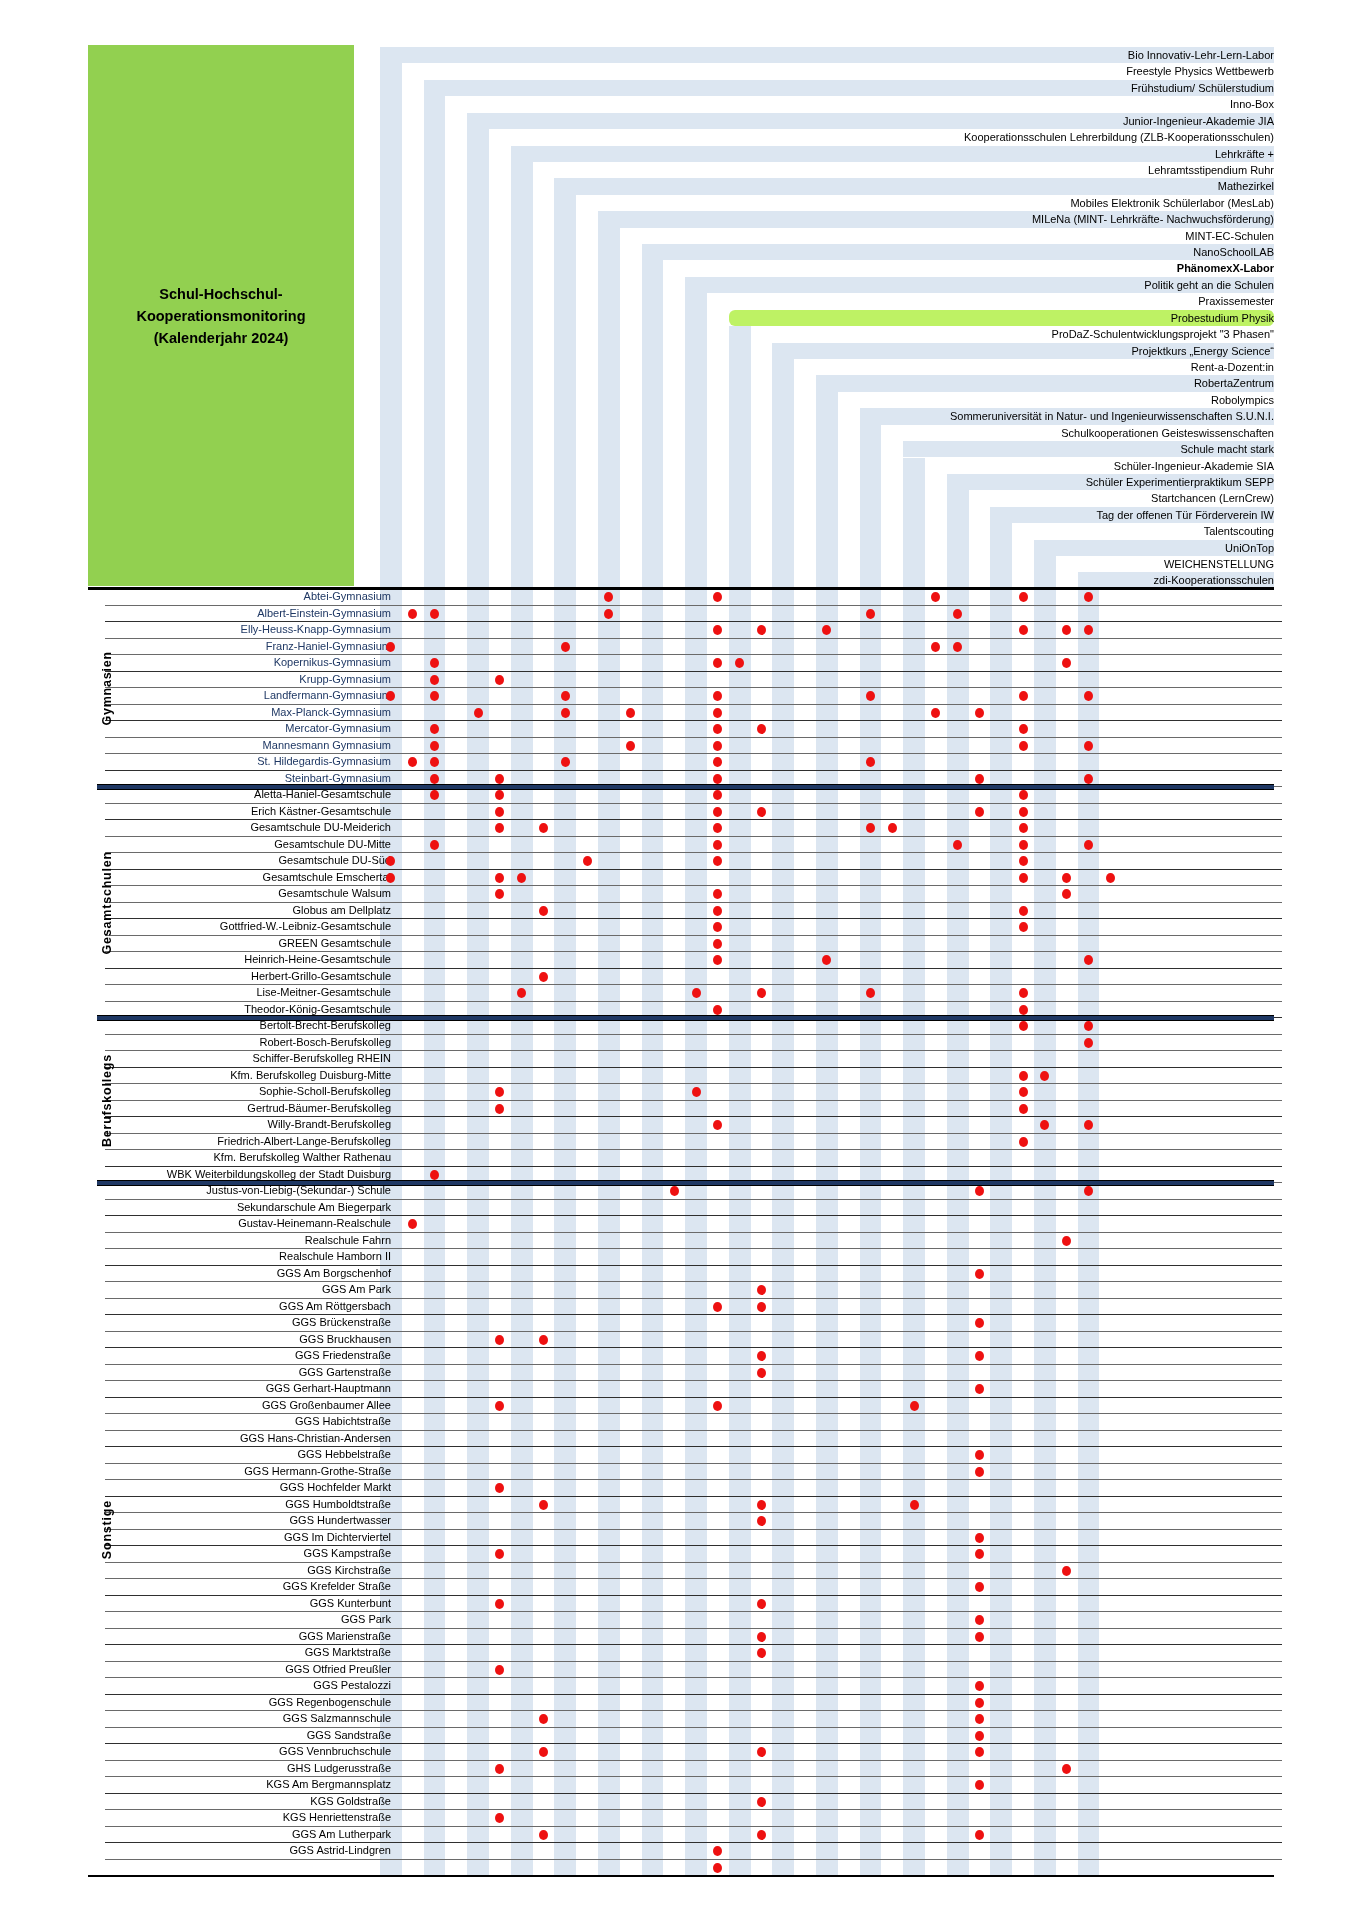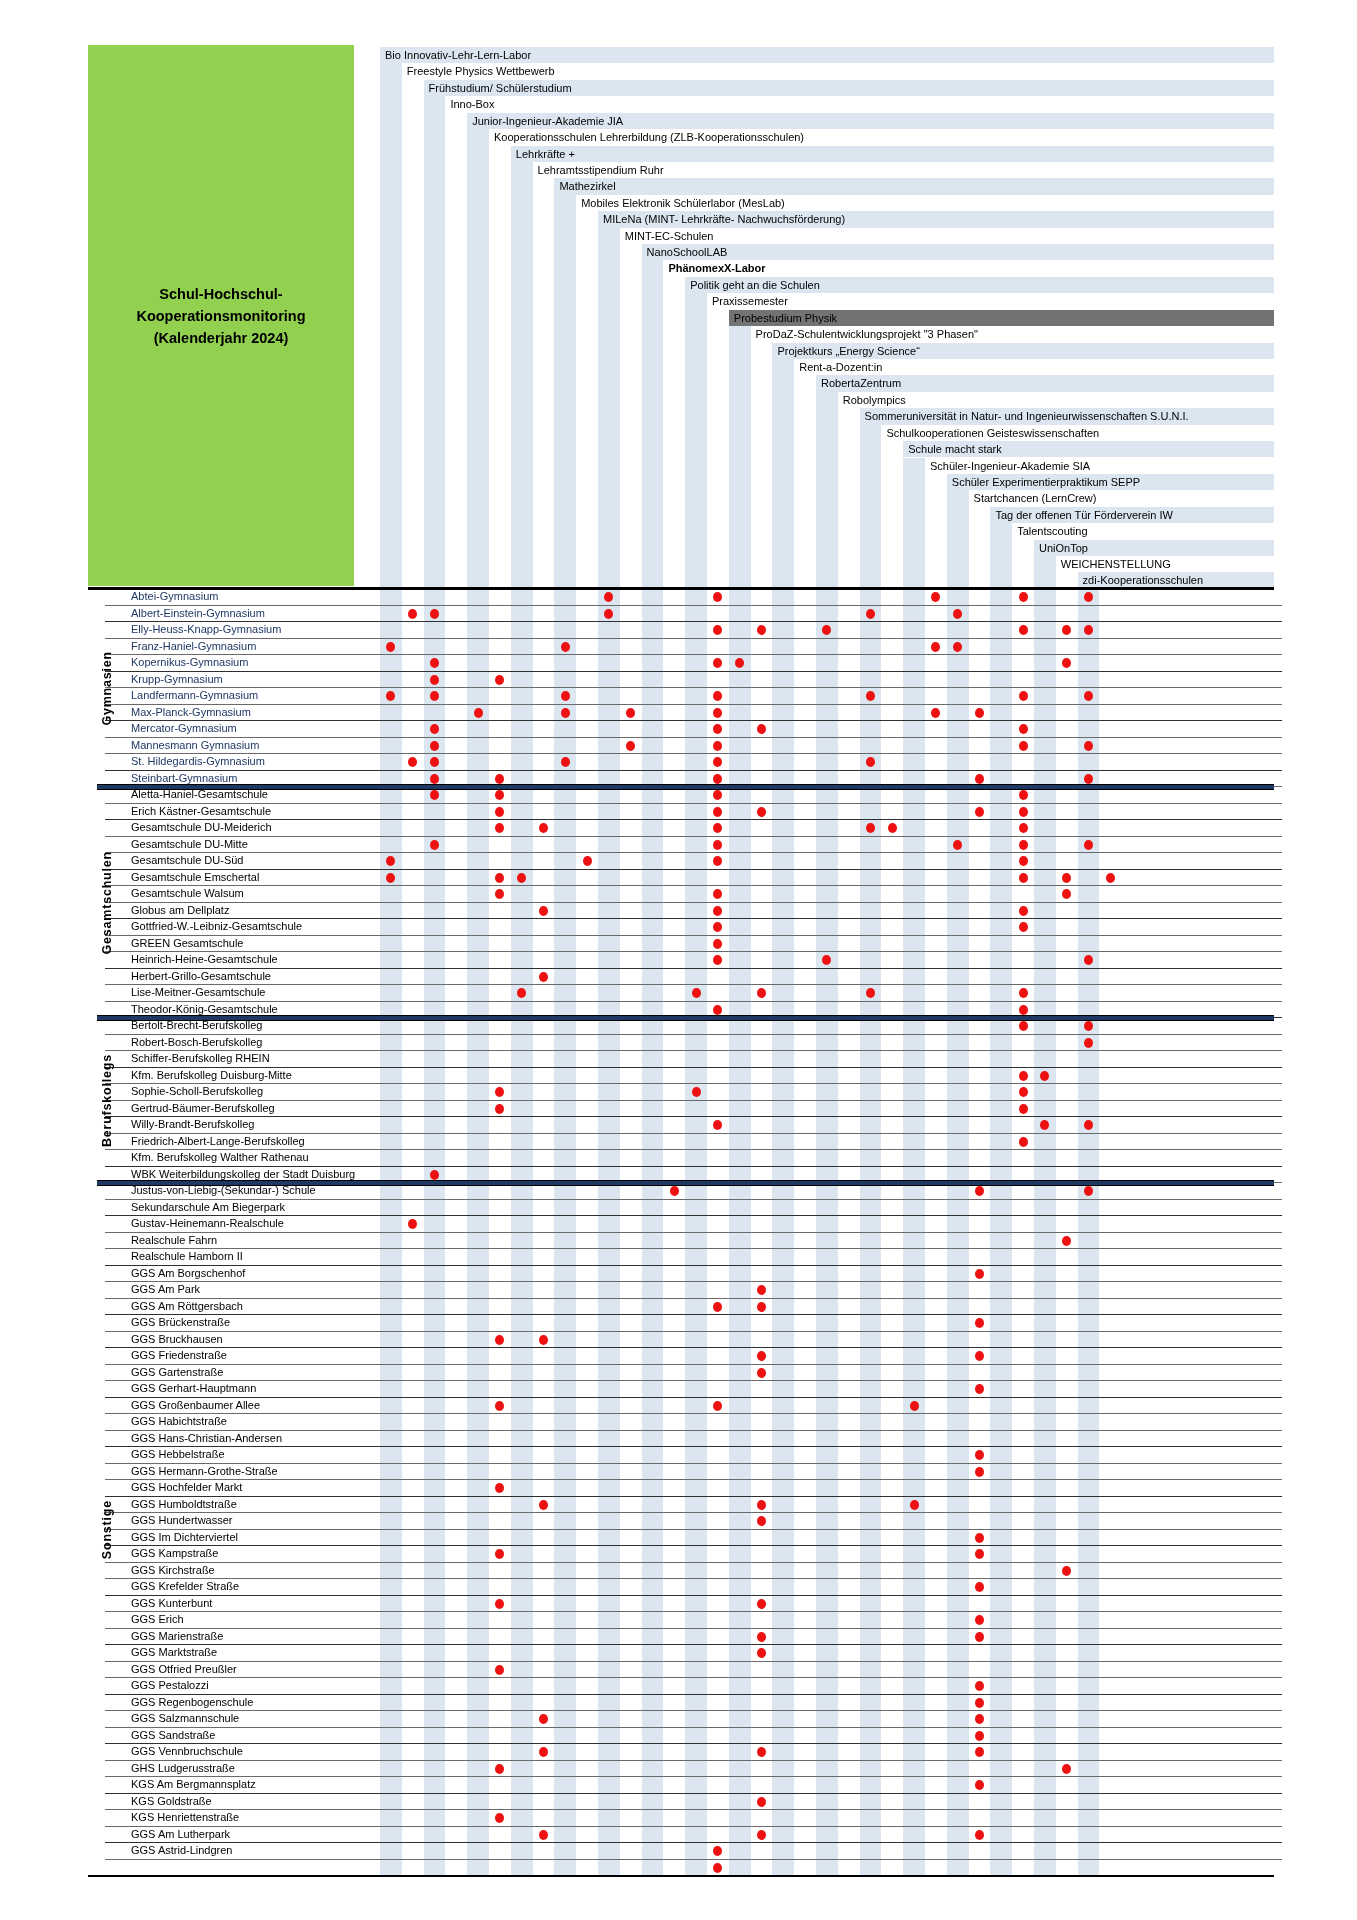--- a/index.html
+++ b/index.html
@@ -1,18 +1,18 @@
 <!DOCTYPE html>
 <html><head>
 <meta charset="utf-8">
 <style>
   html,body{margin:0;padding:0;background:#fff;}
   .page{position:relative;width:1357px;height:1920px;background:#ffffff;overflow:hidden;
         font-family:"Liberation Sans", sans-serif;}
-  .layer{position:absolute;left:0;top:0;width:100%;height:100%;}
+  .layer{position:absolute;left:0;top:0;width:100%;height:100%;text-align:right;}
   #stripes-layer{z-index:1;}
   #bands-layer{z-index:1;}
   .vstripe{position:absolute;}
   .band{position:absolute;white-space:nowrap;font-size:11px;color:#000;line-height:16px;
         padding-left:5px;box-sizing:border-box;overflow:visible;}
   #rows-layer{z-index:3;}
   .section{position:absolute;left:105px;width:1177px;}
   .srow{height:16.5px;box-sizing:border-box;border-bottom:1px solid #6a6a6a;display:flex;}
   .srow.dark{border-bottom:1.6px solid #2f2f2f;}
   .catcell{width:23px;flex:none;}
@@ -82,21 +82,21 @@
       <div class="band" style="left: 510.8px; top: 145.52px; width: 763.2px; height: 16.42px; background: rgb(220, 230, 241);">Lehrkräfte +</div>
       <div class="band" style="left: 532.6px; top: 161.94px; width: 741.4px; height: 16.42px;">Lehramtsstipendium Ruhr</div>
       <div class="band" style="left: 554.4px; top: 178.36px; width: 719.6px; height: 16.42px; background: rgb(220, 230, 241);">Mathezirkel</div>
       <div class="band" style="left: 576.2px; top: 194.78px; width: 697.8px; height: 16.42px;">Mobiles Elektronik Schülerlabor (MesLab)</div>
       <div class="band" style="left: 598px; top: 211.2px; width: 676px; height: 16.42px; background: rgb(220, 230, 241);">MILeNa (MINT- Lehrkräfte- Nachwuchsförderung)</div>
       <div class="band" style="left: 619.8px; top: 227.62px; width: 654.2px; height: 16.42px;">MINT-EC-Schulen</div>
       <div class="band" style="left: 641.6px; top: 244.04px; width: 632.4px; height: 16.42px; background: rgb(220, 230, 241);">NanoSchoolLAB</div>
       <div class="band" style="left: 663.4px; top: 260.46px; width: 610.6px; height: 16.42px; font-weight: bold;">PhänomexX-Labor</div>
       <div class="band" style="left: 685.2px; top: 276.88px; width: 588.8px; height: 16.42px; background: rgb(220, 230, 241);">Politik geht an die Schulen</div>
       <div class="band" style="left: 707px; top: 293.3px; width: 567px; height: 16.42px;">Praxissemester</div>
-      <div class="band" style="left: 728.8px; top: 309.72px; width: 545.2px; height: 16.42px; background: #737373;">Probestudium Physik</div>
+      <div class="band" style="left: 728.8px; top: 309.72px; width: 545.2px; height: 16.42px; background: #bef264; border-radius: 6px;">Probestudium Physik</div>
       <div class="band" style="left: 750.6px; top: 326.14px; width: 523.4px; height: 16.42px;">ProDaZ-Schulentwicklungsprojekt "3 Phasen"</div>
       <div class="band" style="left: 772.4px; top: 342.56px; width: 501.6px; height: 16.42px; background: rgb(220, 230, 241);">Projektkurs „Energy Science“</div>
       <div class="band" style="left: 794.2px; top: 358.98px; width: 479.8px; height: 32px;">Rent-a-Dozent:in</div>
       <div class="band" style="left: 816px; top: 375.4px; width: 458px; height: 16.42px; background: rgb(220, 230, 241);">RobertaZentrum</div>
       <div class="band" style="left: 837.8px; top: 391.82px; width: 436.2px; height: 16.42px;">Robolympics</div>
       <div class="band" style="left: 859.6px; top: 408.24px; width: 414.4px; height: 16.42px; background: rgb(220, 230, 241);">Sommeruniversität in Natur- und Ingenieurwissenschaften S.U.N.I.</div>
       <div class="band" style="left: 881.4px; top: 424.66px; width: 392.6px; height: 16.42px;">Schulkooperationen Geisteswissenschaften</div>
       <div class="band" style="left: 903.2px; top: 441.08px; width: 370.8px; height: 16.42px; background: rgb(220, 230, 241);">Schule macht stark</div>
       <div class="band" style="left: 925px; top: 457.5px; width: 349px; height: 15px;">Schüler-Ingenieur-Akademie SIA</div>
       <div class="band" style="left: 946.8px; top: 473.92px; width: 327.2px; height: 16.42px; background: rgb(220, 230, 241);">Schüler Experimentierpraktikum SEPP</div>
@@ -367,21 +367,21 @@
         <div class="srow dark">
           <div class="catcell"></div>
           <div class="schoolname">GGS Krefelder Straße</div>
         </div>
         <div class="srow">
           <div class="catcell"></div>
           <div class="schoolname">GGS Kunterbunt</div>
         </div>
         <div class="srow">
           <div class="catcell"></div>
-          <div class="schoolname">GGS Erich</div>
+          <div class="schoolname">GGS Park</div>
         </div>
         <div class="srow dark">
           <div class="catcell"></div>
           <div class="schoolname">GGS Marienstraße</div>
         </div>
         <div class="srow">
           <div class="catcell"></div>
           <div class="schoolname">GGS Marktstraße</div>
         </div>
         <div class="srow">

